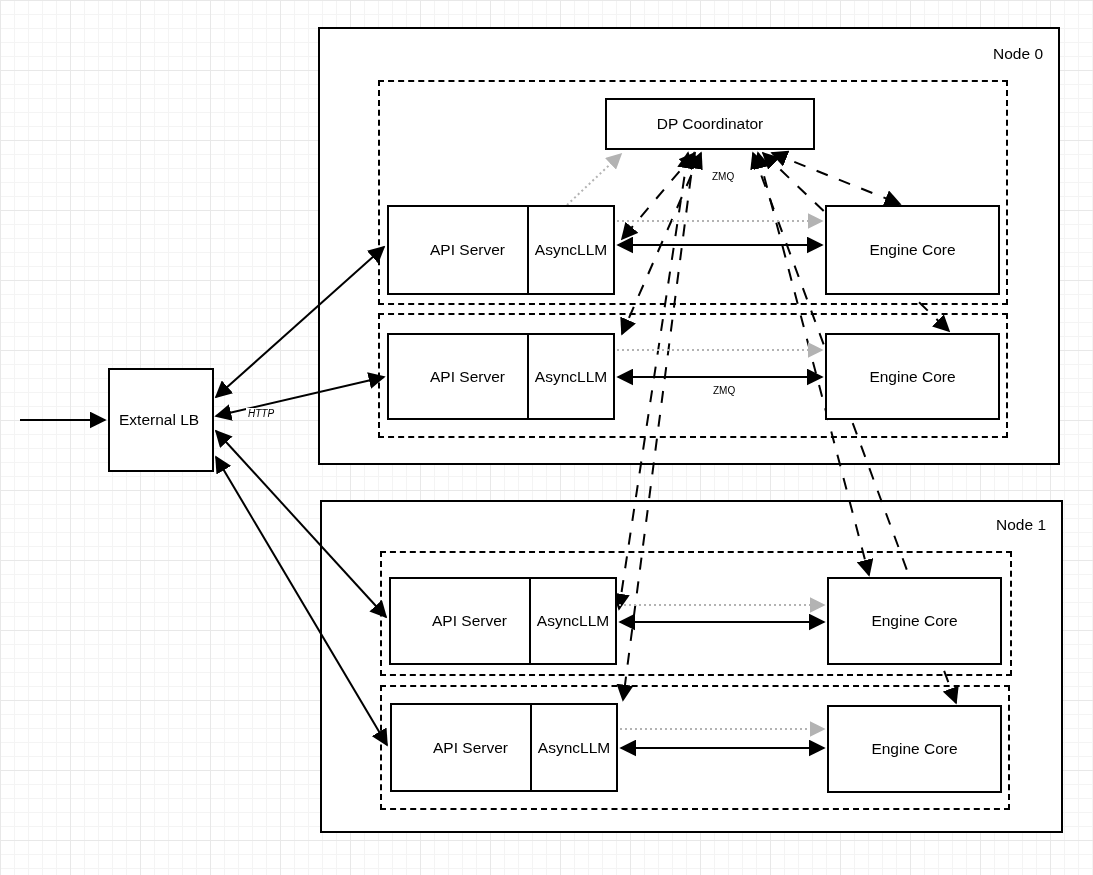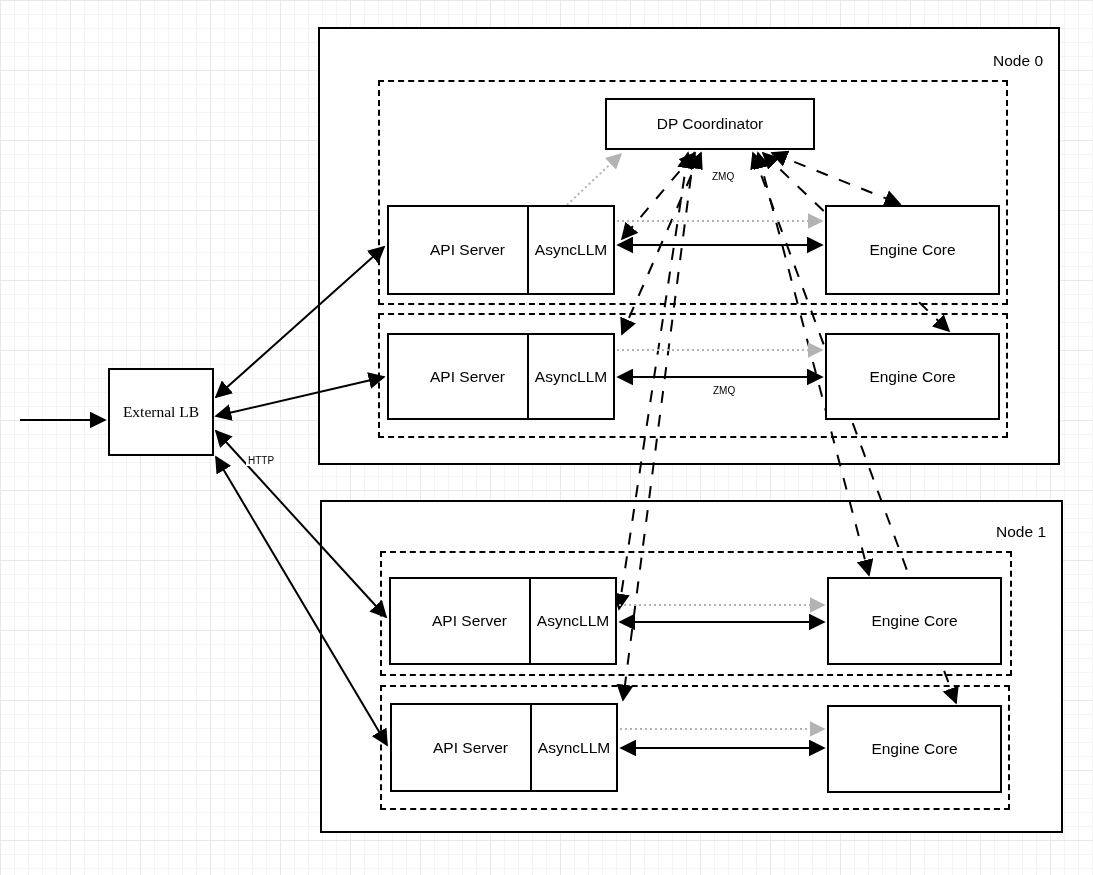--- a/index.html
+++ b/index.html
@@ -8,25 +8,25 @@
     background-color:#ffffff;
     background-image:
       linear-gradient(to right,#e8e8e8 1px,transparent 1px),
       linear-gradient(to bottom,#e8e8e8 1px,transparent 1px),
       linear-gradient(to right,#f4f4f4 1px,transparent 1px),
       linear-gradient(to bottom,#f4f4f4 1px,transparent 1px);
     background-size:70px 70px,70px 70px,14px 14px,14px 14px;
     font-family:"Liberation Sans",sans-serif;color:#000;
   }
   .node-box{position:absolute;background:#fff;border:2px solid #000;box-sizing:border-box;}
-  .node-title{position:absolute;font-size:15.5px;white-space:nowrap;margin-top:7px;}
+  .node-title{position:absolute;font-size:15.5px;white-space:nowrap;}
   .group{position:absolute;border:2px dashed #000;box-sizing:border-box;background:transparent;}
   .wires{position:absolute;left:0;top:0;}
   .comp{position:absolute;background:#fff;border:2px solid #000;box-sizing:border-box;
-        display:flex;align-items:center;justify-content:center;font-size:15.5px;text-align:center;}
+        display:flex;align-items:center;justify-content:center;font-size:15.5px;}
   .combo{padding:0;}
   .combo .inner{display:flex;width:100%;height:100%;margin-left:19px;}
   .cell{display:flex;align-items:center;justify-content:center;height:100%;box-sizing:border-box;}
   .cell-left{border-right:2px solid #000;flex:0 0 121px;}
   .cell-right{flex:1 1 auto;border-radius:7px;}
   .lb-label{width:84px;line-height:1.4;}
   .lbl{position:absolute;font-size:10px;background:#ffffff;padding:0 2px;white-space:nowrap;}
 </style>
 </head>
 <body>
@@ -82,21 +82,21 @@
     <g stroke="#b3b3b3" stroke-width="2" fill="none" stroke-dasharray="2 3">
 
       <line x1="567" y1="205" x2="621" y2="154" marker-end="url(#ag)"></line>
       <line x1="617" y1="221" x2="822" y2="221" marker-end="url(#ag)"></line>
       <line x1="617" y1="350" x2="822" y2="350" marker-end="url(#ag)"></line>
       <line x1="619" y1="605" x2="824" y2="605" marker-end="url(#ag)"></line>
       <line x1="620" y1="729" x2="824" y2="729" marker-end="url(#ag)"></line>
     </g>
   </svg>
 
-  <div class="comp" style="left:108px;top:368px;width:106px;height:88px;font-family:Liberation Serif, serif;">
+  <div class="comp" style="left:108px;top:368px;width:106px;height:104px;">
     <div class="lb-label">External LB</div>
   </div>
 
   <div class="comp" style="left:605px;top:98px;width:210px;height:52px;">
     <span>DP Coordinator</span>
   </div>
 
   <div class="comp combo" style="left:387px;top:205px;width:228px;height:90px;">
     <div class="inner">
       <div class="cell cell-left">API Server</div>
@@ -130,17 +130,17 @@
   <div class="comp combo" style="left:390px;top:703px;width:228px;height:89px;">
     <div class="inner">
       <div class="cell cell-left">API Server</div>
       <div class="cell cell-right">AsyncLLM</div>
     </div>
   </div>
   <div class="comp" style="left:827px;top:705px;width:175px;height:88px;">
     <span>Engine Core</span>
   </div>
 
-  <div class="lbl" style="left:246px;top:455px;">HTTP</div>
+  <div class="lbl" style="left:246px;top:408px;font-style:italic;">HTTP</div>
   <div class="lbl" style="left:710px;top:171px;">ZMQ</div>
   <div class="lbl" style="left:711px;top:385px;">ZMQ</div>
 
 </div>
 
 </body></html>

